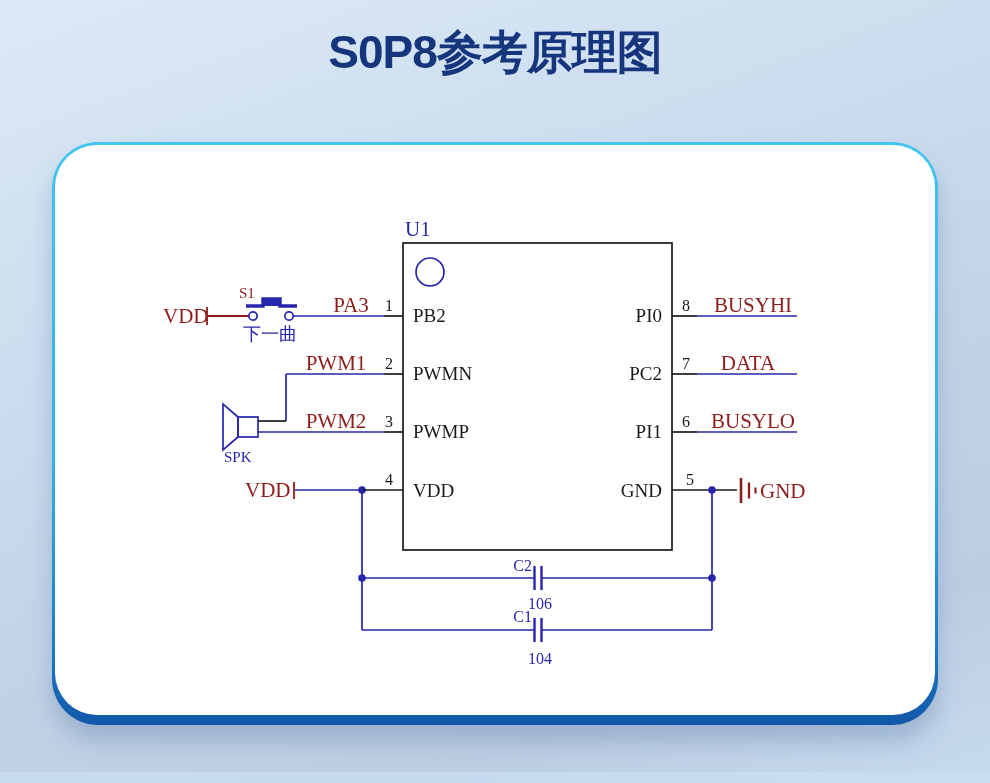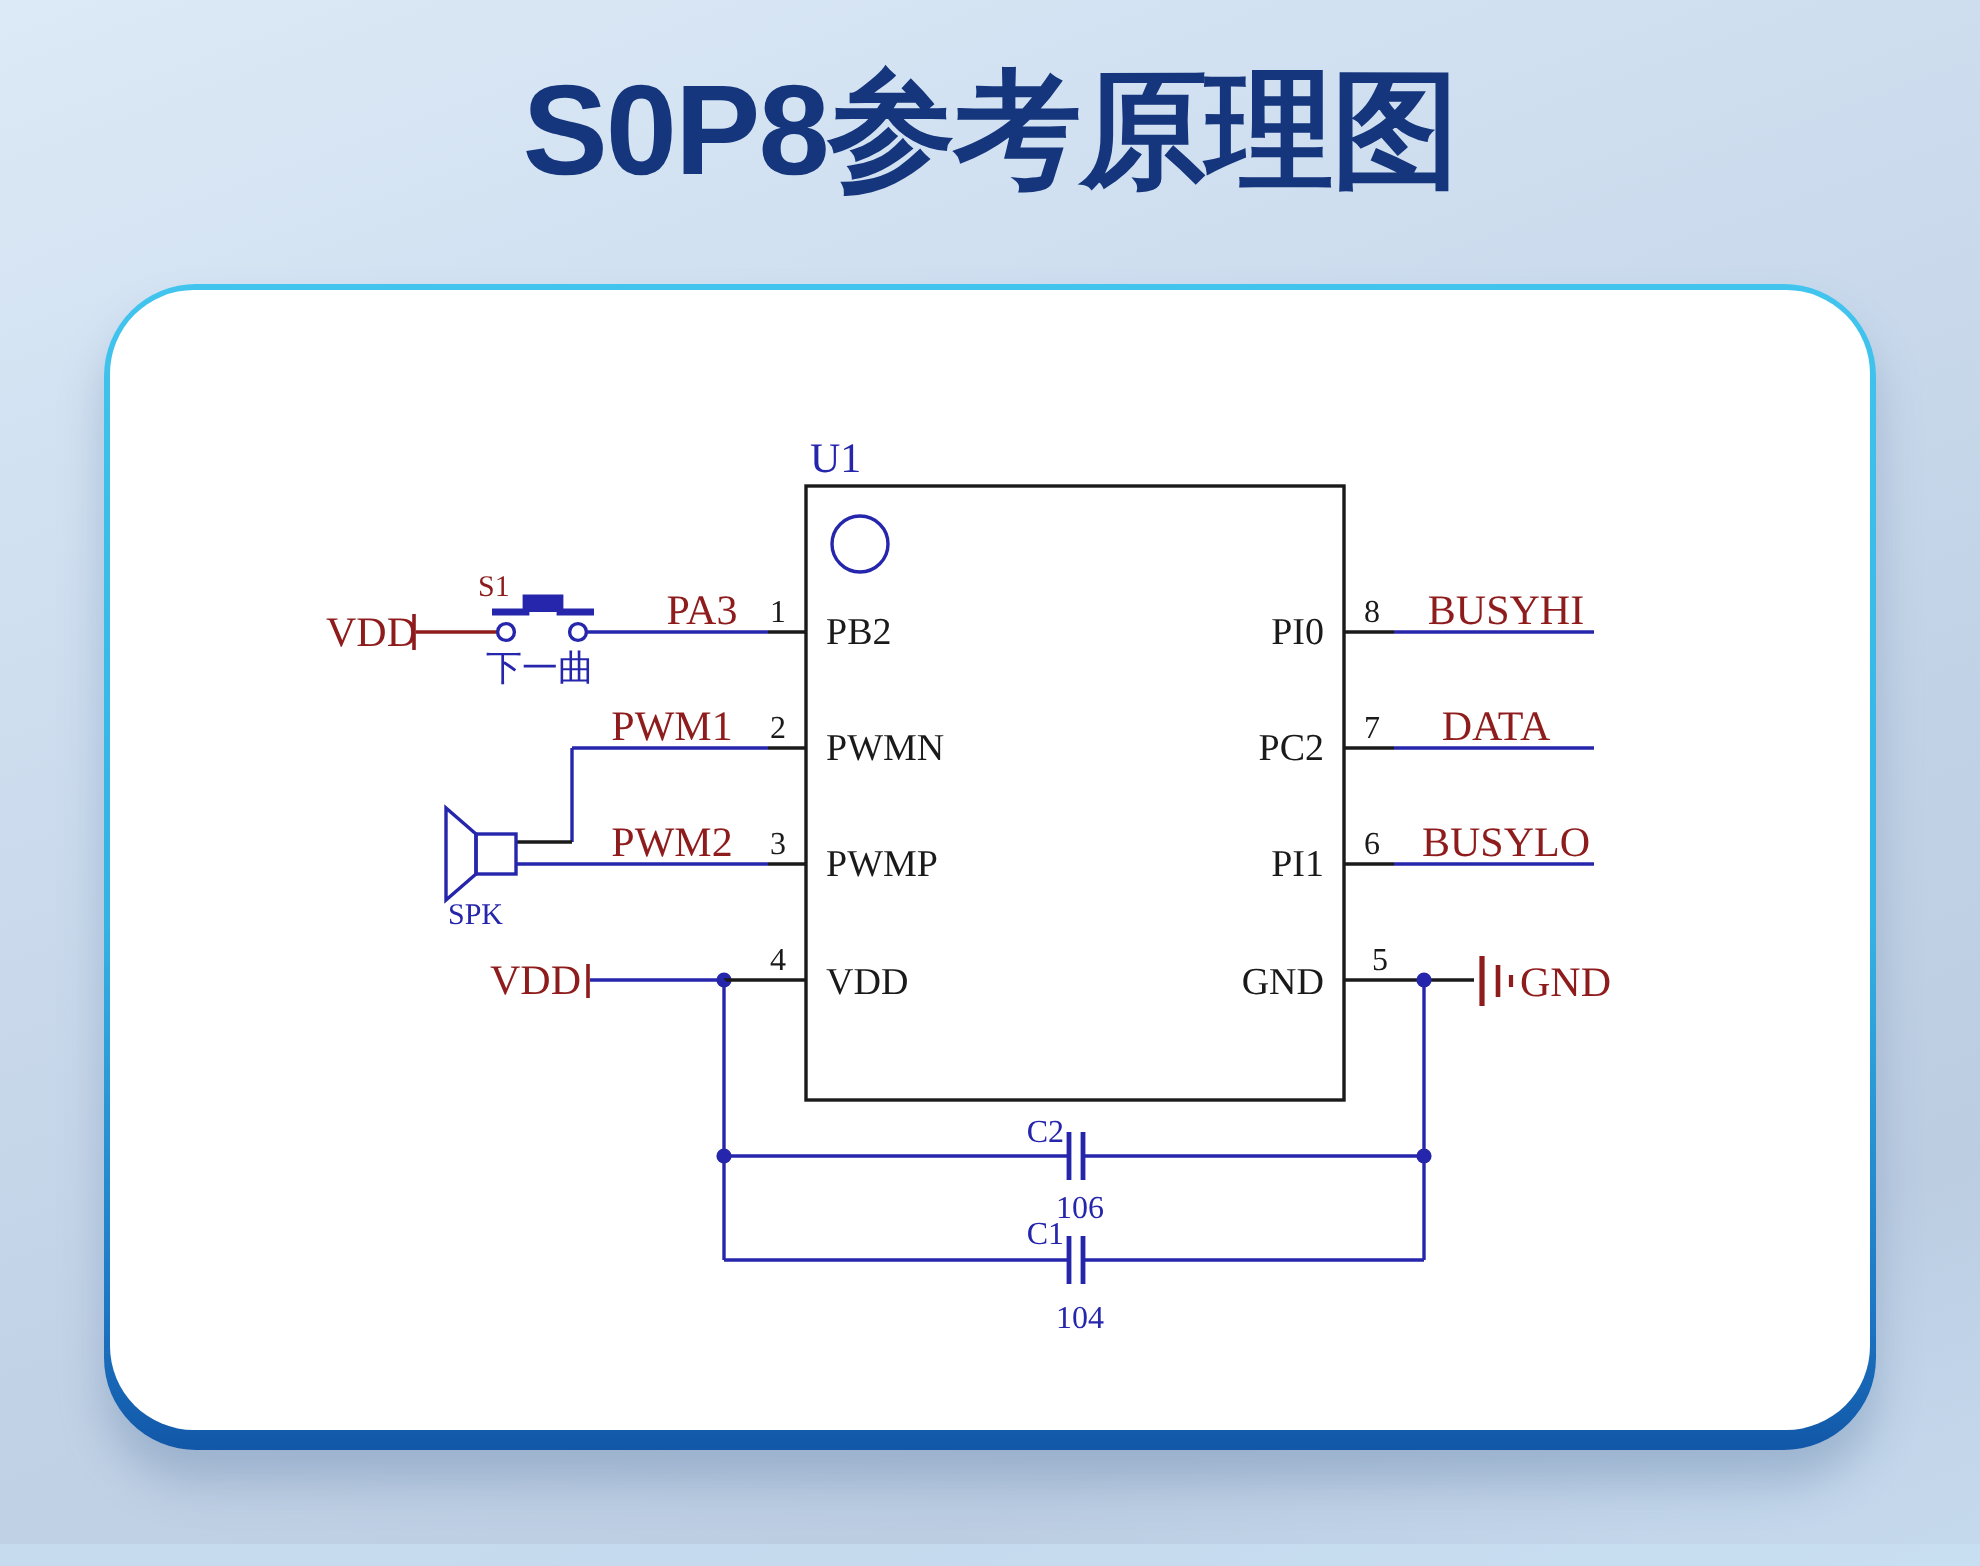--- a/index.html
+++ b/index.html
@@ -8,21 +8,21 @@
     font-family:"Liberation Sans",sans-serif;
     background:linear-gradient(160deg,#dce9f6 0%,#cfdff0 28%,#c2d2e6 62%,#bccde2 82%,#c6daee 100%);
   }
   .bottom-band{
     position:absolute;left:0;bottom:0;width:990px;height:11px;
     background:#c9dff2;opacity:.7;
   }
   .page-title{
     position:absolute;top:22px;left:0;width:100%;
     text-align:center;margin:0;
-    font-size:64px;font-weight:700;letter-spacing:-1px;
+    font-size:46px;font-weight:700;letter-spacing:-1px;
     color:#15357d;
   }
   .card-outer{
     position:absolute;left:52px;top:142px;width:886px;height:583px;
     border-radius:46px;
     background:linear-gradient(180deg,#41c4ee 0%,#34b2e2 55%,#1d77c4 88%,#1257a8 100%);
     box-shadow:0 16px 22px rgba(96,128,168,.38);
   }
   .card-inner{
     position:absolute;left:3px;top:3px;right:3px;bottom:10px;

